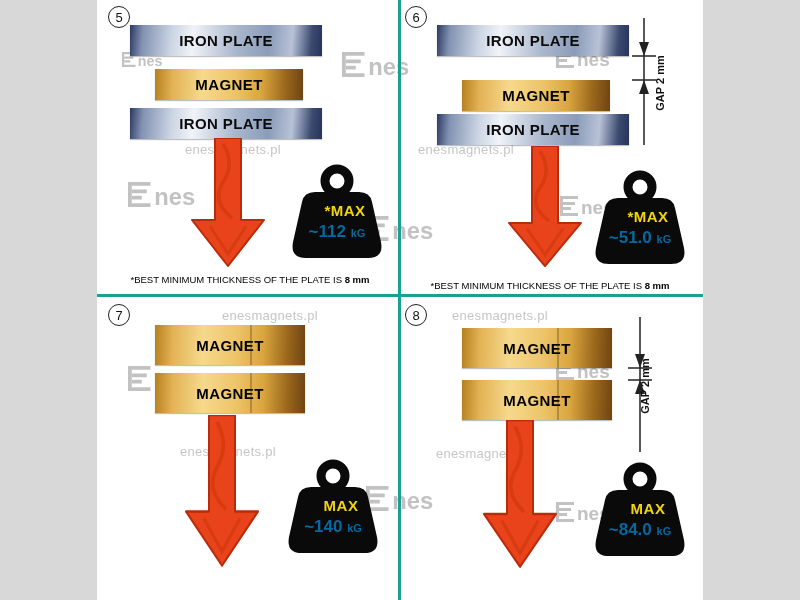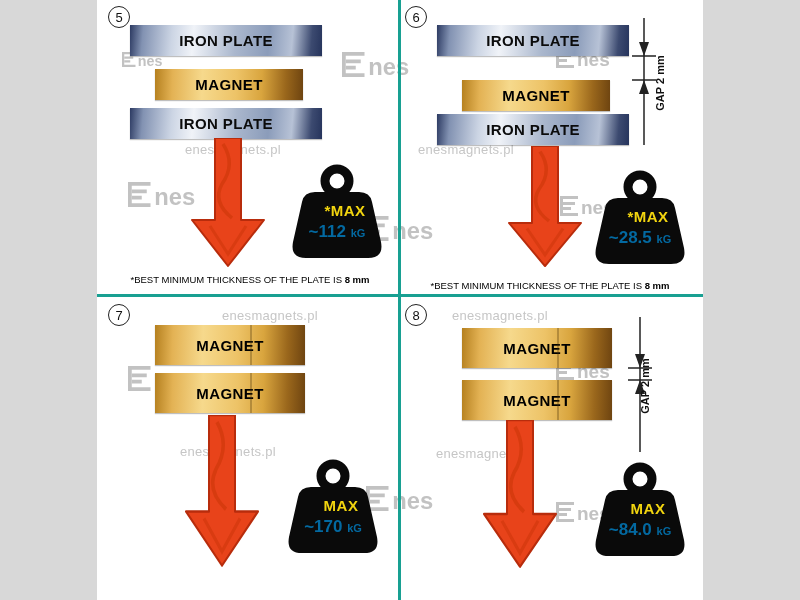--- a/index.html
+++ b/index.html
@@ -168,21 +168,21 @@
       <path d="M20 88 L38 116 L56 88" stroke="#c93408" stroke-width="3" fill="none" opacity="0.5"></path>
     </svg>
   </div>
 
   <div class="weight" style="left:192px;top:168px">
     <svg viewBox="0 0 96 100">
       <circle cx="48" cy="19" r="12" fill="none" stroke="#0a0a0a" stroke-width="9"></circle>
       <path d="M26 30 H70 Q81 30 83 40 L92 80 Q95 96 79 96 H17 Q1 96 4 80 L13 40 Q15 30 26 30 Z" fill="#0a0a0a"></path>
     </svg>
     <div class="wmax">*MAX</div>
-    <div class="wval"><span>~28.5</span> <span class="wunit">kG</span></div>
+    <div class="wval"><span>~51.0</span> <span class="wunit">kG</span></div>
   </div>
 
   <div class="footnote" style="top:280px">
     <span>*BEST MINIMUM THICKNESS OF THE PLATE IS</span>
     <span class="b">8 mm</span>
   </div>
 </div>
 
 <div class="panel" style="left:100px;top:297px;height:303px">
   <div class="panel-num" style="left:8px;top:7px">7</div>
@@ -197,21 +197,21 @@
       <path d="M20 88 L38 116 L56 88" stroke="#c93408" stroke-width="3" fill="none" opacity="0.5"></path>
     </svg>
   </div>
 
   <div class="weight" style="left:185px;top:160px">
     <svg viewBox="0 0 96 100">
       <circle cx="48" cy="19" r="12" fill="none" stroke="#0a0a0a" stroke-width="9"></circle>
       <path d="M26 30 H70 Q81 30 83 40 L92 80 Q95 96 79 96 H17 Q1 96 4 80 L13 40 Q15 30 26 30 Z" fill="#0a0a0a"></path>
     </svg>
     <div class="wmax">MAX</div>
-    <div class="wval"><span>~170</span> <span class="wunit">kG</span></div>
+    <div class="wval"><span>~140</span> <span class="wunit">kG</span></div>
   </div>
 </div>
 
 <div class="panel" style="left:400px;top:297px;height:303px">
   <div class="panel-num" style="left:5px;top:7px">8</div>
 
   <div class="magnet big" style="left:62px;top:31px;width:150px">MAGNET</div>
   <div class="magnet big" style="left:62px;top:83px;width:150px">MAGNET</div>
 
   <div class="gapdim" style="left:228px;top:20px;height:135px">

